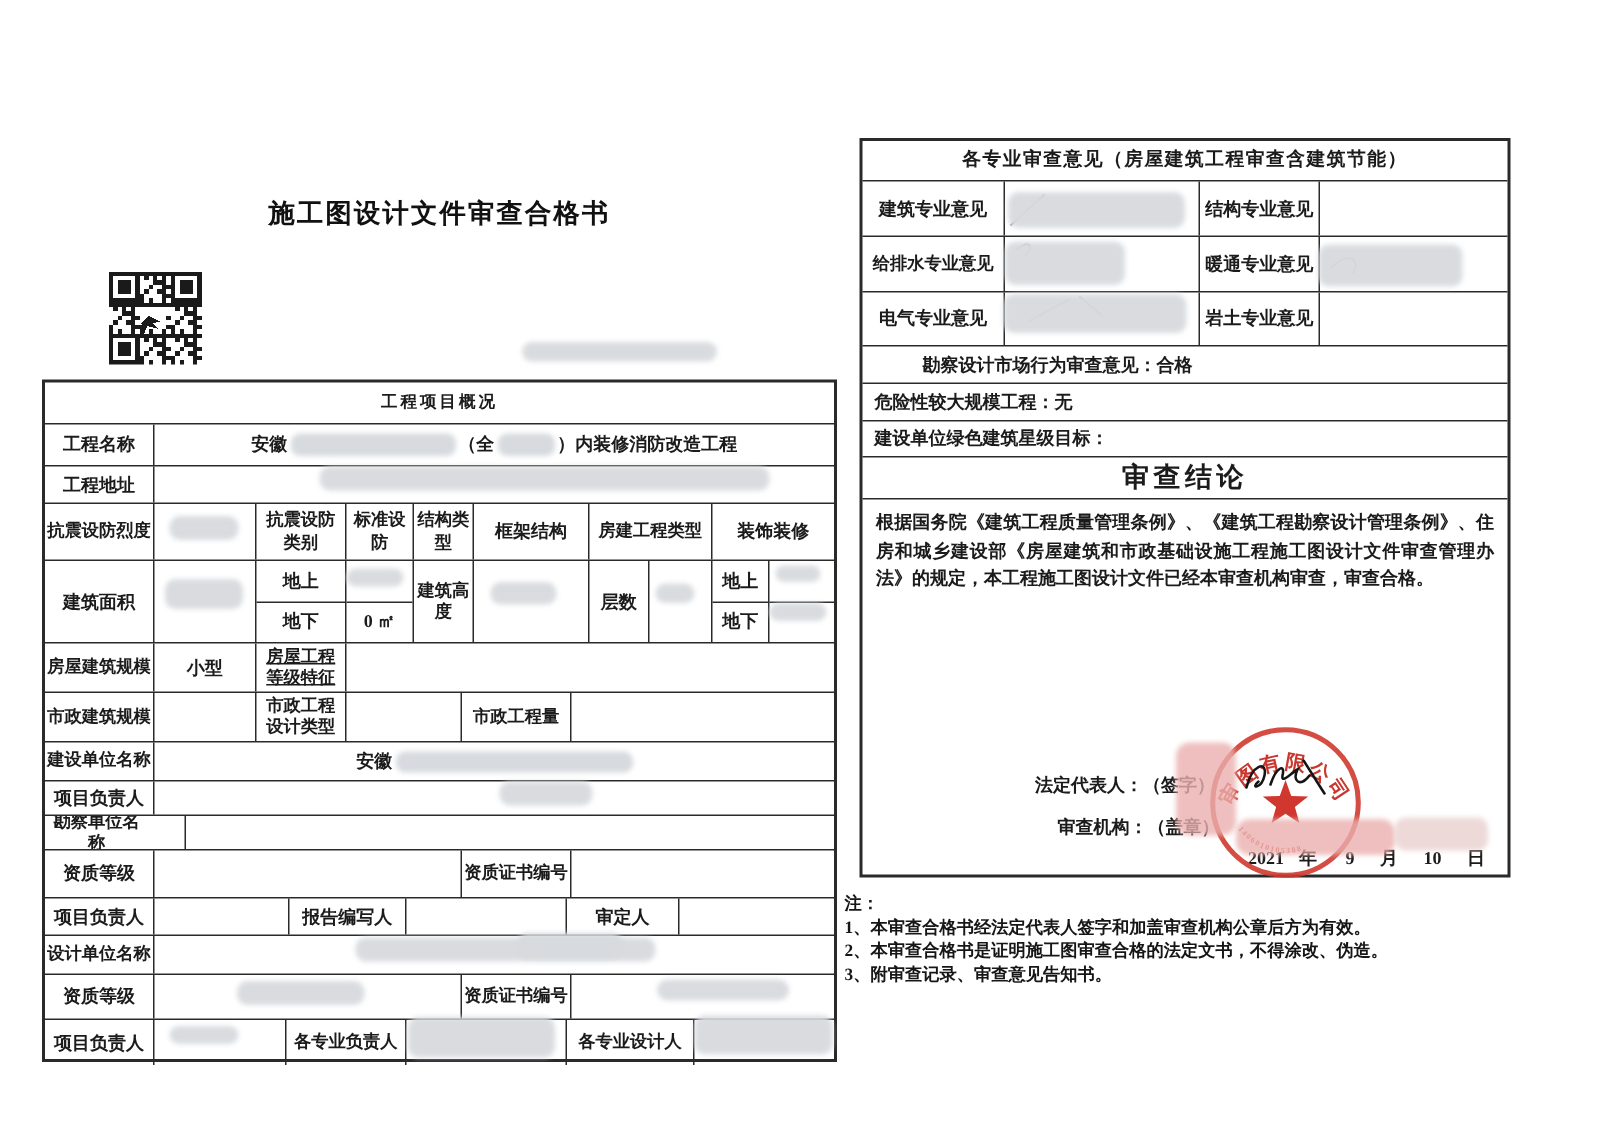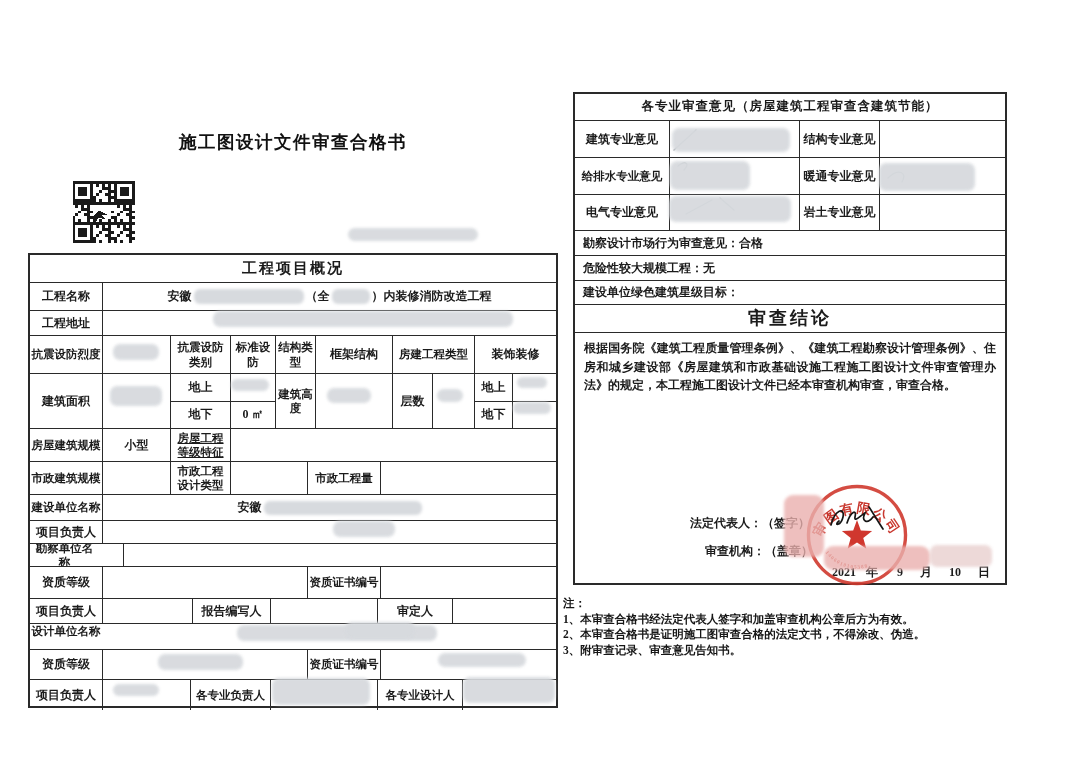--- a/index.html
+++ b/index.html
@@ -189,21 +189,21 @@
         <rect x="0" y="42" width="21" height="21" fill="#1a1a1a"></rect>
         <rect x="3" y="45" width="15" height="15" fill="#fff"></rect>
         <rect x="6" y="48" width="9" height="9" fill="#1a1a1a"></rect>
         <path d="M27,30 l8,4 l-5,1 l4,4 l-8,-2 l-2,5 l-2,-7 z" fill="#1a1a1a"></path>
       </svg>
   </div>
 
   <div class="tbl" style="left:28px;top:253px;width:530px;height:455px;">
 
     <div class="trow first" style="height:27px;">
-      <div class="tc first" style="width:526px;font-size:15px;letter-spacing:2px;">工程项目概况</div>
+      <div class="tc first" style="width:526px;font-size:11px;letter-spacing:2px;">工程项目概况</div>
     </div>
 
     <div class="trow" style="height:28px;">
       <div class="tc first" style="width:72px;">工程名称</div>
       <div class="tc" style="width:454px;">
         <span>安徽</span>
         <span class="rdi" style="width:110px;height:15px;margin:0 2px;"></span>
         <span>（全</span>
         <span class="rdi" style="width:38px;height:15px;margin:0 2px;"></span>
         <span>）内装修消防改造工程</span>
@@ -294,21 +294,21 @@
 
     <div class="trow" style="height:25px;">
       <div class="tc first" style="width:72px;">项目负责人</div>
       <div class="tc" style="width:90px;"></div>
       <div class="tc" style="width:78px;">报告编写人</div>
       <div class="tc" style="width:107px;"></div>
       <div class="tc" style="width:75px;">审定人</div>
       <div class="tc" style="width:104px;"></div>
     </div>
 
-    <div class="trow" style="height:26px;flex-direction:column;">
+    <div class="trow" style="height:26px;">
       <div class="tc first sm" style="width:72px;">设计单位名称</div>
       <div class="tc" style="width:454px;"></div>
     </div>
 
     <div class="trow" style="height:30px;">
       <div class="tc first" style="width:72px;">资质等级</div>
       <div class="tc" style="width:205px;"></div>
       <div class="tc sm" style="width:73px;">资质证书编号</div>
       <div class="tc" style="width:176px;"></div>
     </div>
@@ -344,21 +344,21 @@
     </div>
 
     <div class="trow" style="height:36px;">
       <div class="tc first" style="width:94px;">电气专业意见</div>
       <div class="tc" style="width:130px;"></div>
       <div class="tc" style="width:80px;">岩土专业意见</div>
       <div class="tc" style="width:126px;"></div>
     </div>
 
     <div class="trow" style="height:25px;">
-      <div class="tc first left" style="width:508px;">勘察设计市场行为审查意见：合格</div>
+      <div class="tc first left" style="width:508px;margin-left:32px;">勘察设计市场行为审查意见：合格</div>
     </div>
 
     <div class="trow" style="height:25px;">
       <div class="tc first left" style="width:430px;">危险性较大规模工程：无</div>
     </div>
 
     <div class="trow" style="height:24px;">
       <div class="tc first left" style="width:430px;">建设单位绿色建筑星级目标：</div>
     </div>
 

